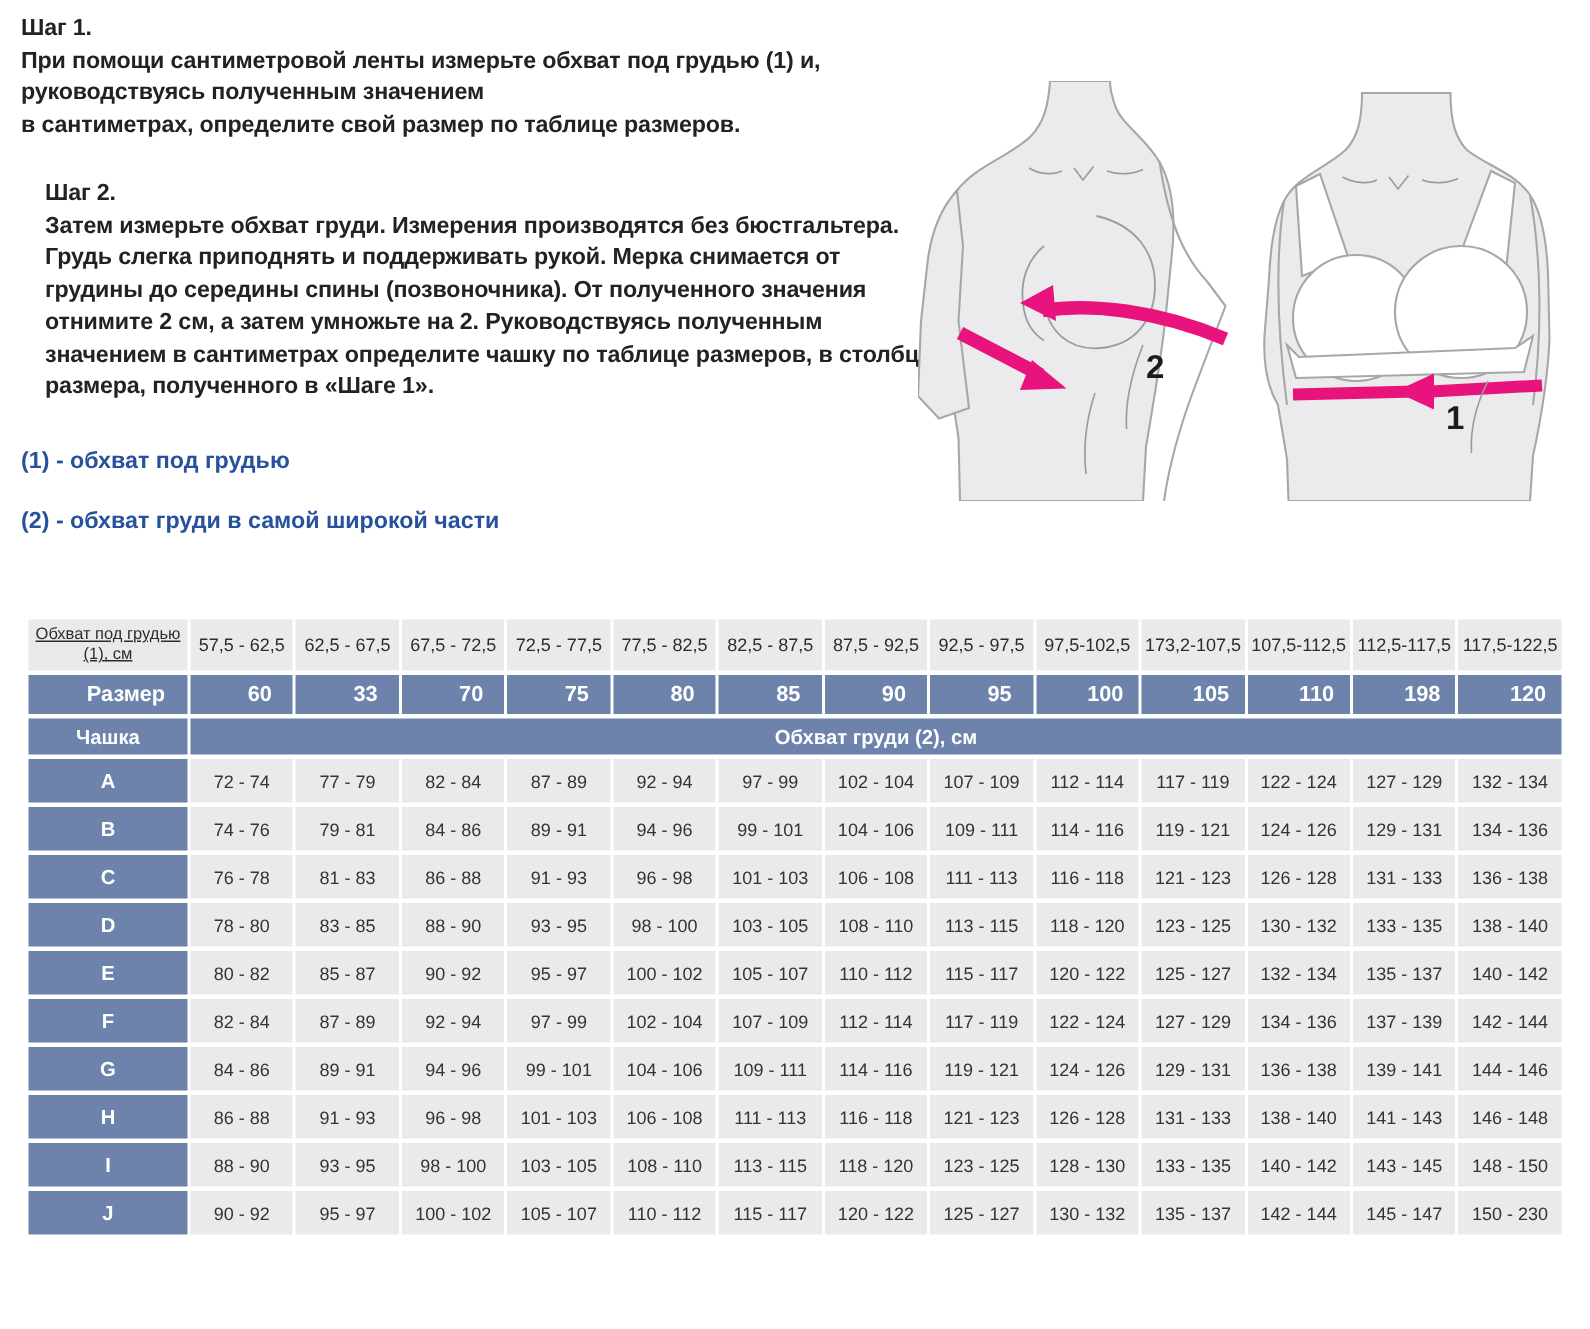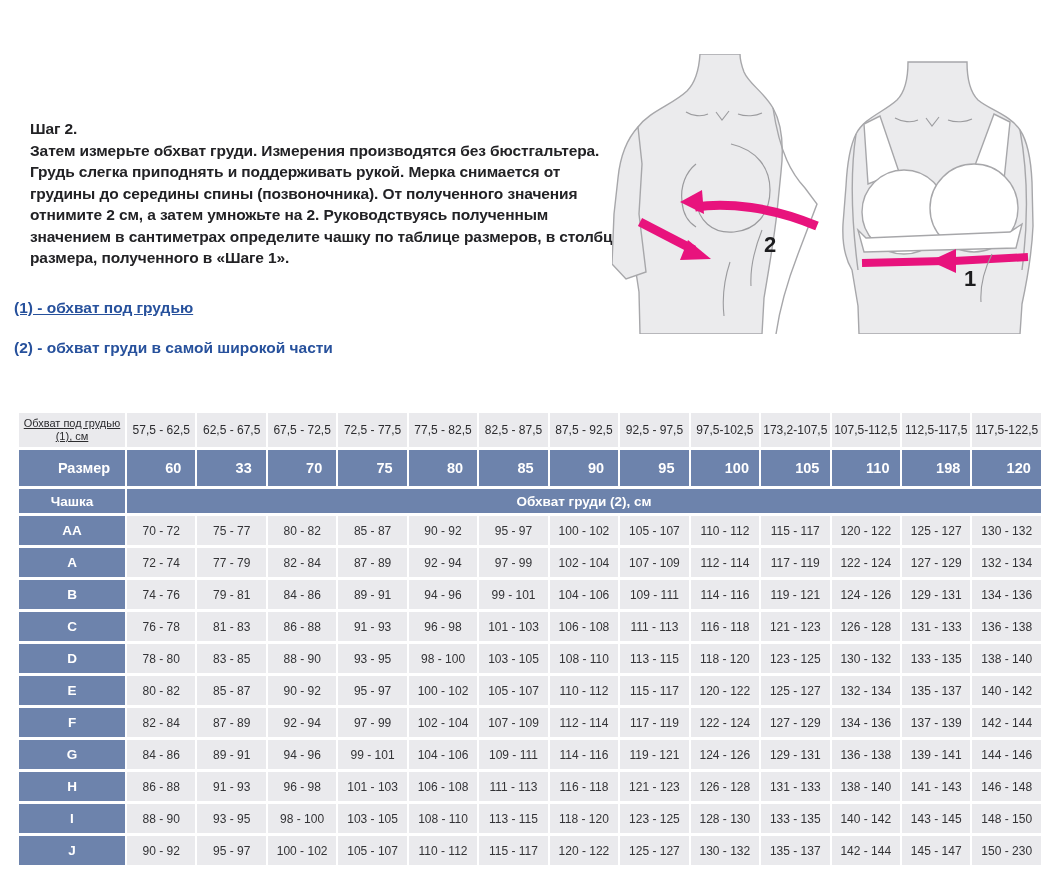--- a/index.html
+++ b/index.html
@@ -6,45 +6,49 @@
   body{width:1060px;height:886px;position:relative;overflow:hidden;
        font-family:"Liberation Sans",sans-serif;color:#1f1f22;}
   .page{position:absolute;inset:0;}
 
   .step-text{position:absolute;left:14px;width:615px;font-size:15.5px;line-height:21.5px;
              font-weight:600;white-space:pre-line;letter-spacing:-0.1px;color:#222225;}
   #step1{top:8px;}
   #step2{top:118px;margin-left:16px;}
 
   .note{position:absolute;left:14px;font-size:15.5px;font-weight:700;color:#27519c;}
-  #note1{top:299px;text-decoration:underline;}
+  #note1{top:299px;}
   #note2{top:339px;}
 
   .table-title{position:absolute;top:366px;left:0;width:1020px;text-align:center;
                font-size:22px;font-weight:400;color:#161618;letter-spacing:.3px;}
 
   #illustration{position:absolute;left:612px;top:54px;}
 
   table#size-table{position:absolute;left:17px;top:410px;width:1026px;
                    border-collapse:separate;border-spacing:2px 3px;table-layout:fixed;}
   td{text-align:center;vertical-align:middle;padding:0;overflow:hidden;}
   td.gray{background:#eaeaed;color:#333336;}
   td.blue{background:#6d83ac;color:#ffffff;font-weight:700;}
   tr.r-ranges td{height:34px;font-size:12px;color:#2c2c2f;}
   tr.r-ranges td.first{font-size:11px;line-height:13px;font-weight:400;text-decoration:underline;}
-  tr.r-size td{height:36px;font-size:14.5px;padding-left:24px;}
+  tr.r-size td{height:26px;font-size:14.5px;padding-left:24px;}
   tr.r-cuphead td{height:24px;font-size:13.5px;margin-left:20px;}
   tr.r-data td{height:29px;font-size:12px;}
   tr.r-data td.first{font-size:13.5px;}
 </style>
 </head>
 <body>
 
 <div class="page">
 
+  <div class="step-text" id="step1">Шаг 1.
+При помощи сантиметровой ленты измерьте обхват под грудью (1) и,
+руководствуясь полученным значением
+в сантиметрах, определите свой размер по таблице размеров.</div>
   <div class="step-text" id="step2">Шаг 2.
 Затем измерьте обхват груди. Измерения производятся без бюстгальтера.
 Грудь слегка приподнять и поддерживать рукой. Мерка снимается от
 грудины до середины спины (позвоночника). От полученного значения
 отнимите 2 см, а затем умножьте на 2. Руководствуясь полученным
 значением в сантиметрах  определите чашку по таблице размеров, в столбце
 размера, полученного в «Шаге 1».</div>
 
   <div class="note" id="note1">(1) - обхват под грудью</div>
   <div class="note" id="note2">(2) - обхват груди в самой широкой части</div>
@@ -144,36 +148,20 @@
           <td class="blue">105</td>
           <td class="blue">110</td>
           <td class="blue">198</td>
           <td class="blue">120</td>
         </tr>
         <tr class="r-cuphead">
           <td class="blue first">Чашка</td>
           <td class="blue" colspan="13">Обхват груди (2), см</td>
         </tr>
         <tr class="r-data">
-          <td class="blue first">AA</td>
-          <td class="gray">70 - 72</td>
-          <td class="gray">75 - 77</td>
-          <td class="gray">80 - 82</td>
-          <td class="gray">85 - 87</td>
-          <td class="gray">90 - 92</td>
-          <td class="gray">95 - 97</td>
-          <td class="gray">100 - 102</td>
-          <td class="gray">105 - 107</td>
-          <td class="gray">110 - 112</td>
-          <td class="gray">115 - 117</td>
-          <td class="gray">120 - 122</td>
-          <td class="gray">125 - 127</td>
-          <td class="gray">130 - 132</td>
-        </tr>
-        <tr class="r-data">
           <td class="blue first">A</td>
           <td class="gray">72 - 74</td>
           <td class="gray">77 - 79</td>
           <td class="gray">82 - 84</td>
           <td class="gray">87 - 89</td>
           <td class="gray">92 - 94</td>
           <td class="gray">97 - 99</td>
           <td class="gray">102 - 104</td>
           <td class="gray">107 - 109</td>
           <td class="gray">112 - 114</td>

